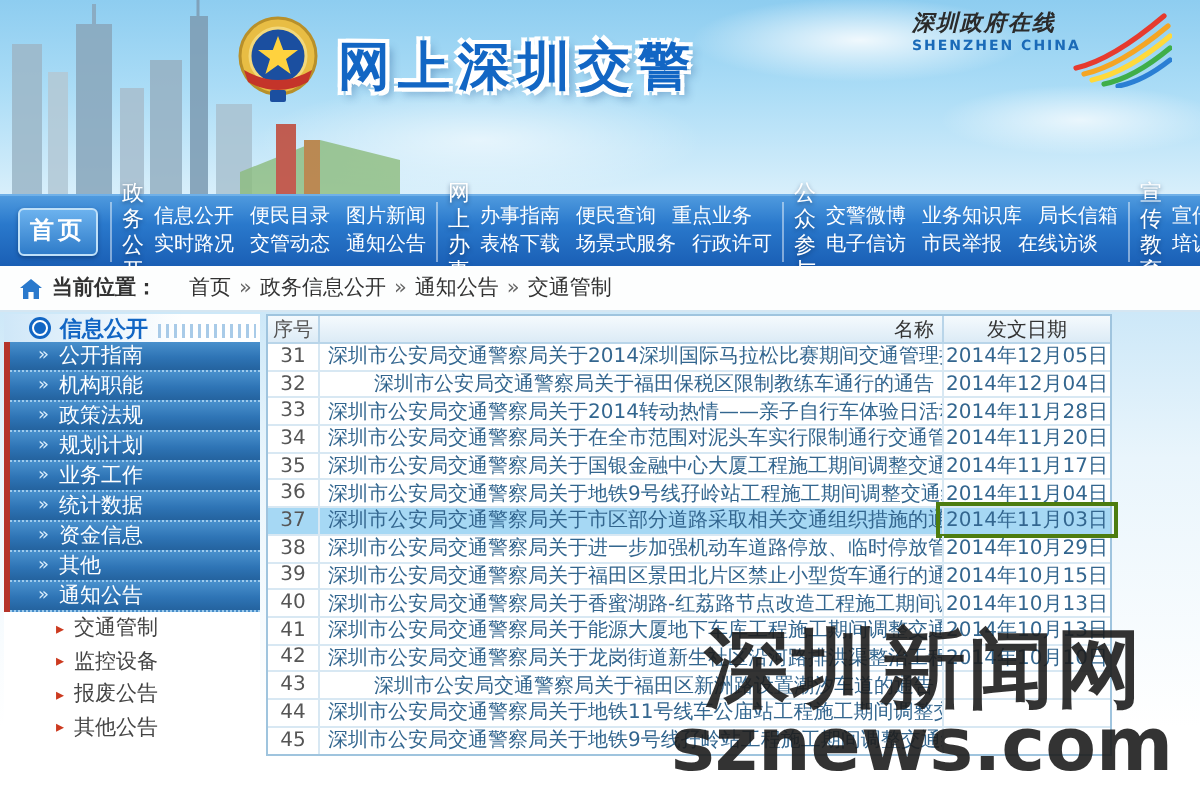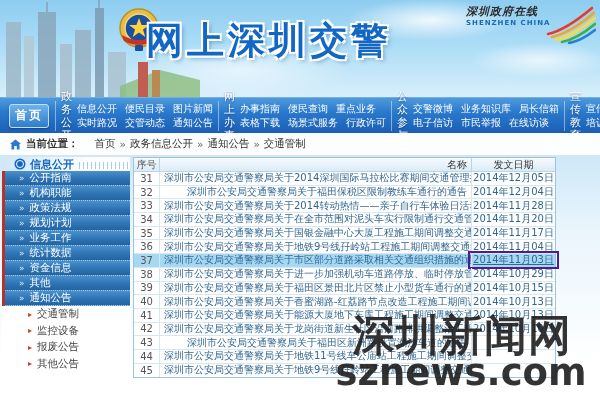--- a/index.html
+++ b/index.html
@@ -9,24 +9,24 @@
 
   
   .header { position:absolute; top:0; left:0; width:600px; height:97px;
     background:
       radial-gradient(ellipse 120px 30px at 430px 20px, rgba(255,255,255,.85), rgba(255,255,255,0) 70%),
       radial-gradient(ellipse 160px 40px at 240px 70px, rgba(255,255,255,.6), rgba(255,255,255,0) 70%),
       radial-gradient(ellipse 100px 25px at 540px 60px, rgba(255,255,255,.7), rgba(255,255,255,0) 70%),
       linear-gradient(180deg,#8ecdf0 0%,#aadcf6 45%,#d8effb 100%); }
   .skyline { position:absolute; left:0; top:0; }
   .badge { position:absolute; left:118px; top:7px; }
-  .site-title { position:absolute; left:146px; top:16px; font-size:37px; font-weight:bold; color:#1266c4;
+  .site-title { position:absolute; left:169px; top:16px; font-size:26px; font-weight:bold; color:#1266c4;
     letter-spacing:4px; white-space:nowrap;
     text-shadow:2px 2px 0 #fff,-2px -2px 0 #fff,2px -2px 0 #fff,-2px 2px 0 #fff,3px 3px 4px rgba(30,80,140,.45); }
-  .gov-logo { position:absolute; right:4px; top:4px; width:130px; text-align:left; }
+  .gov-logo { position:absolute; right:14px; top:4px; width:130px; text-align:left; }
   .gov-logo .l1 { font-size:11px; font-weight:bold; color:#2b2b2b; font-style:italic; letter-spacing:1px; }
   .gov-logo .l2 { font-size:7px; font-weight:bold; color:#1a6ab8; letter-spacing:1px; }
   .swoosh { position:absolute; right:0; top:0; }
 
   
   .navbar { position:absolute; top:97px; left:0; width:600px; height:36px;
     background:linear-gradient(180deg,#4f9ade 0%,#2a79cc 40%,#1a5fb5 100%);
     border-top:1px solid #6fb0e8; display:flex; align-items:center; }
   .home-btn { width:40px; height:24px; margin:0 6px 0 9px; flex:none;
     background:linear-gradient(180deg,#6cb2ee,#2f7cc9);
@@ -81,21 +81,21 @@
   .trow:last-child { border-bottom:none; }
   .c-no { width:26px; flex:none; text-align:center; color:#555; border-right:1px solid #d8e8f3;
     align-self:stretch; display:flex; align-items:center; justify-content:center; }
   .thead .c-no { border-right:1px solid #b9d5e9; }
   .c-title { flex:1; padding:0 4px; white-space:nowrap; overflow:hidden; cursor:pointer;text-align:right; }
   .thead .c-title { cursor:default; }
   .c-date { width:84px; flex:none; text-align:center; border-left:1px solid #d8e8f3;
     align-self:stretch; display:flex; align-items:center; justify-content:center; white-space:nowrap; }
   .thead .c-date { border-left:1px solid #b9d5e9; }
   .trow.hl { background:#a6d8f4; }
-  .trow.hl .c-date span { border:2px solid #4c1d95; padding:0 3px;text-decoration:underline; }
+  .trow.hl .c-date span { border:2px solid #4d7c0f; padding:0 3px; }
 
   
   .pagination { position:absolute; left:133px; top:403px; width:423px; text-align:center;
     font-size:10px; color:#555; }
   .pagination a { color:#555; text-decoration:none; margin:0 1px; cursor:pointer; }
 
   
   .watermark { position:absolute; left:326px; top:314px; width:272px; z-index:6; pointer-events:none;
     color:#1d1d1d; opacity:.9; text-align:center; }
   .watermark .w1 { font-size:43px; font-weight:bold; line-height:42px; letter-spacing:1px; white-space:nowrap; }

